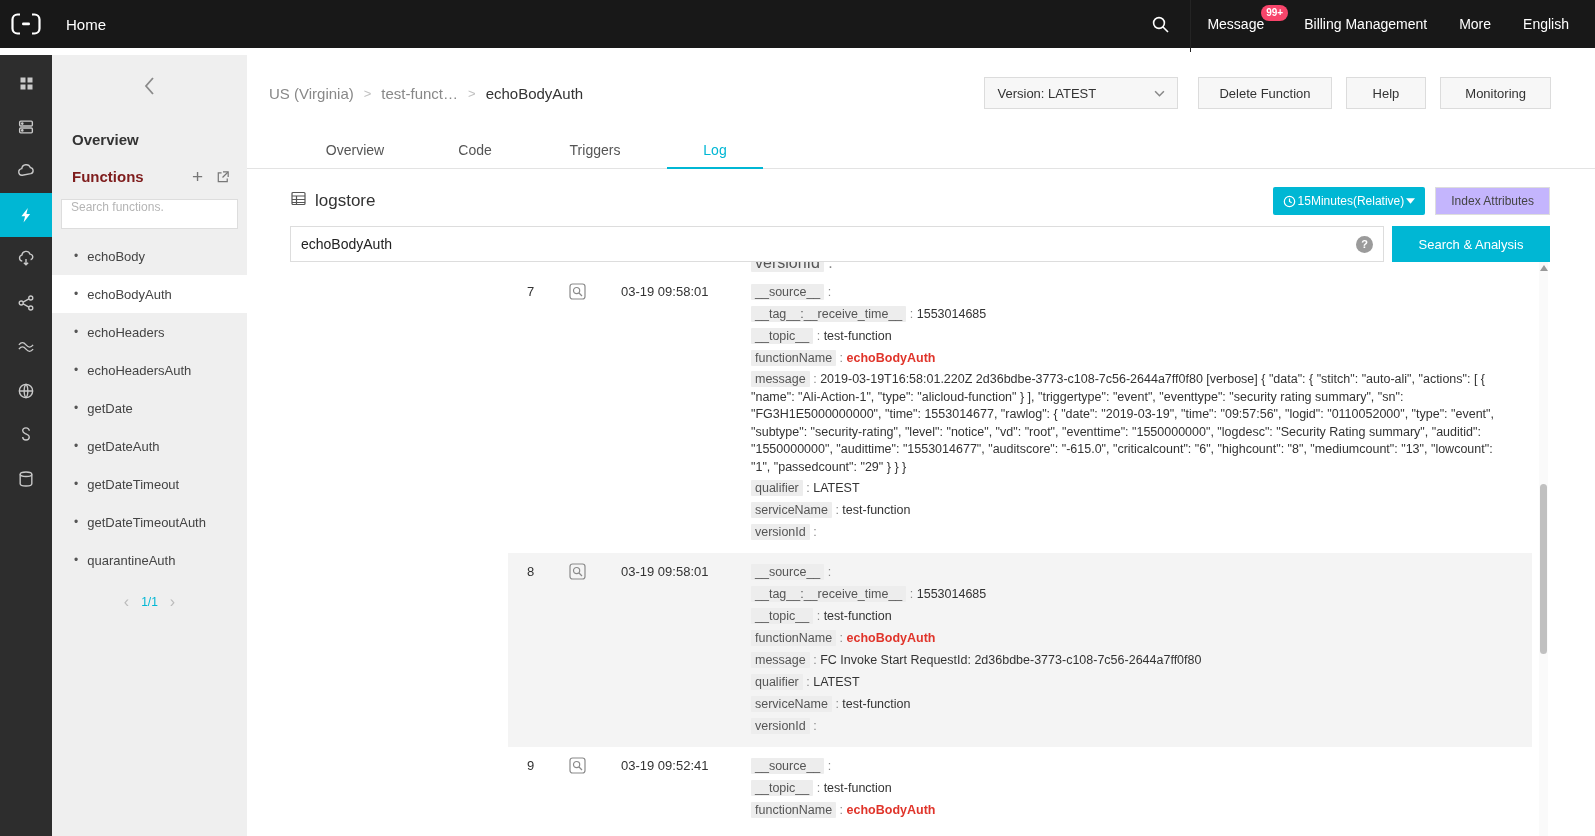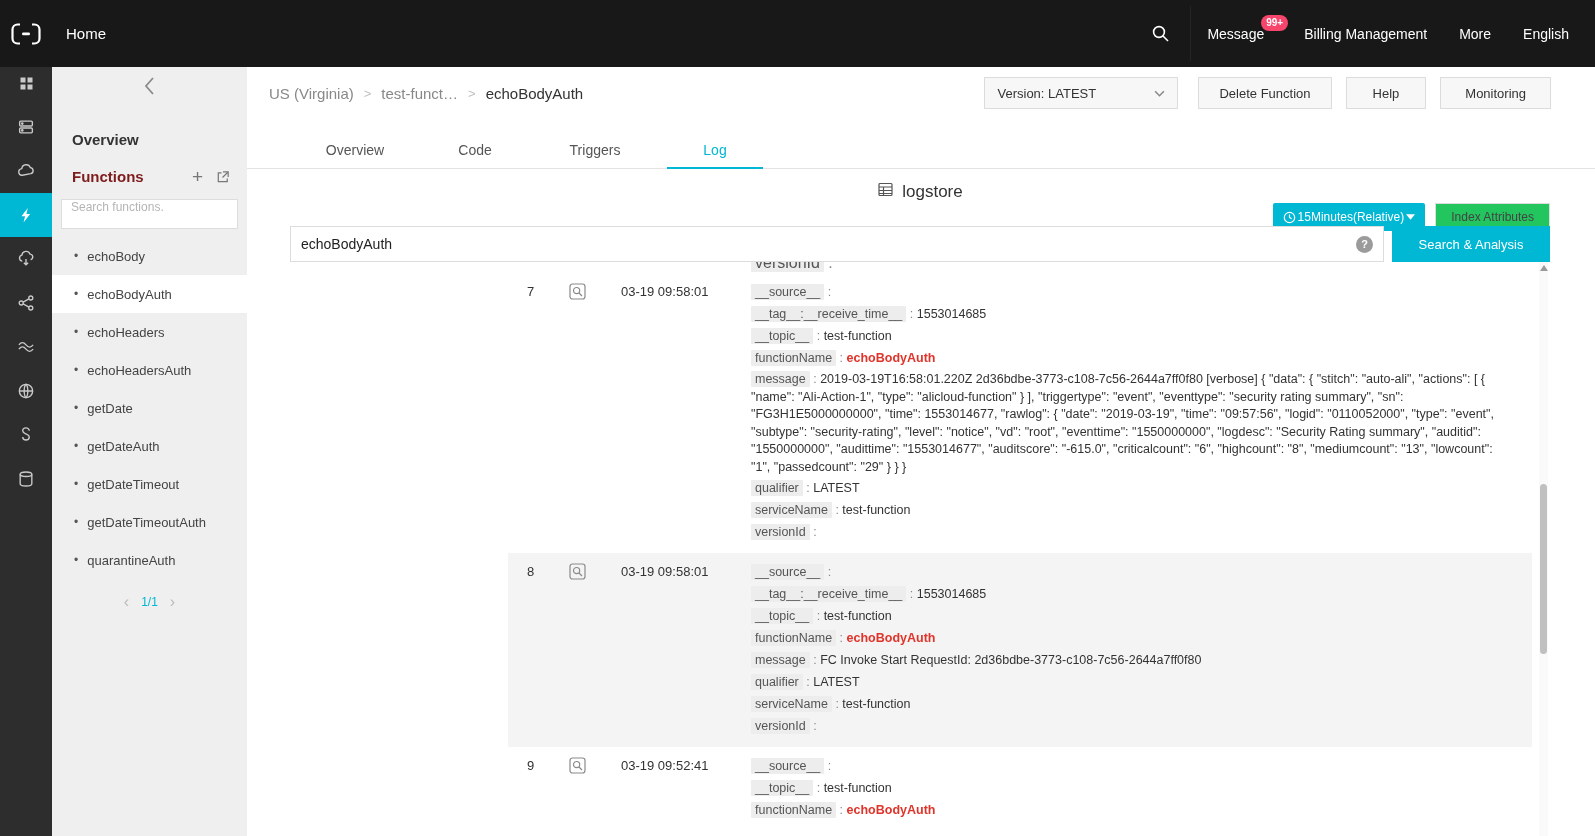--- a/index.html
+++ b/index.html
@@ -1,20 +1,20 @@
 <!DOCTYPE html>
 <html style="--accent: #00b7d4; --badge: #f8456b; --log-red: #e0342a;"><head>
 <meta charset="utf-8">
 <style>
   * { box-sizing: border-box; margin: 0; padding: 0; }
   html,body { width:1595px; height:836px; overflow:hidden; }
   body { font-family:"Liberation Sans",sans-serif; background:#fff; position:relative; }
 
   
-  .topbar { position:absolute; top:0; left:0; width:100%; height:67px; background:#181818; display:flex; align-items:center; z-index:30; }
+  .topbar { position:absolute; top:0; left:0; width:100%; height:48px; background:#181818; display:flex; align-items:center; z-index:30; }
   .logo-box { width:52px; height:55px; display:flex; align-items:center; justify-content:center; cursor:pointer; }
   .home { color:#fff; font-size:15px; margin-left:14px; cursor:pointer; }
   .topbar-right { margin-left:auto; display:flex; align-items:center; height:100%; }
   .tb-search { width:60px; height:100%; display:flex; align-items:center; justify-content:center; cursor:pointer; }
   .tb-sep { width:1px; height:55px; background:#242424; }
   .tb-item { color:#fff; font-size:14px; margin:0 16px; position:relative; cursor:pointer; white-space:nowrap; }
   .tb-item.message { margin-right:24px; }
   .badge { position:absolute; top:-11px; right:-24px; background:var(--badge); color:#fff; font-size:10px; font-weight:bold; line-height:10px; padding:3px 5px; border-radius:9px; }
   .tb-item.english { margin-right:26px; }
 
@@ -52,25 +52,25 @@
   .btn { height:32px; background:#f7f7f7; border:1px solid #dcdcdc; font-size:13px; color:#333; display:flex; align-items:center; justify-content:center; padding:0 20px; cursor:pointer; font-family:inherit; }
   .version-btn { min-width:194px; justify-content:space-between; padding:0 12px; margin-right:6px; }
 
   .tabs-row { height:38px; border-bottom:1px solid #e3e3e3; display:flex; padding-left:48px; }
   .tab { width:120px; display:flex; align-items:center; justify-content:center; font-size:14px; color:#555; cursor:pointer; position:relative; }
   .tab.active { color:var(--accent); }
   .tab.active::after { content:""; position:absolute; bottom:-1px; left:12px; right:12px; height:2px; background:var(--accent); }
 
   
   .log-panel { position:absolute; left:43px; right:45px; top:114px; bottom:0; }
-  .log-head { margin-top:12px; height:40px; display:flex; align-items:center;flex-direction:column; }
+  .log-head { margin-top:12px; height:40px; display:flex; align-items:center; }
   .log-title { font-size:17px; color:#333; display:flex; align-items:center; gap:8px; }
   .head-actions { margin-left:auto; display:flex; gap:10px; align-items:center; }
   .time-btn { height:28px; background:var(--accent); color:#fff; font-size:12px; display:flex; align-items:center; gap:2px; padding:0 10px; border-radius:2px; cursor:pointer; border:0; font-family:inherit; }
-  .index-btn { height:28px; background:#22c55e; border:1px solid #ddd; color:#444; font-size:12px; display:flex; align-items:center; padding:0 15px; cursor:pointer; font-family:inherit; }
+  .index-btn { height:28px; background:#c4b5fd; border:1px solid #ddd; color:#444; font-size:12px; display:flex; align-items:center; padding:0 15px; cursor:pointer; font-family:inherit; }
   .search-row { display:flex; margin-top:5px; height:36px; }
   .query-box { flex:1; border:1px solid #ddd; display:flex; align-items:center; padding:0 10px; background:#fff; }
   .query-box input { flex:1; border:0; outline:0; font-size:14px; color:#222; font-family:inherit; }
   .help-circle { width:17px; height:17px; border-radius:50%; background:#9b9b9b; color:#fff; font-size:11px; display:flex; align-items:center; justify-content:center; font-weight:bold; cursor:pointer; flex:none; }
   .search-btn { width:158px; margin-left:8px; background:var(--accent); color:#fff; font-size:13px; border:0; cursor:pointer; font-family:inherit; }
 
   .log-list { position:absolute; top:93px; left:0; right:0; bottom:0; overflow:hidden; padding-left:218px; }
   .clip-line { height:11px; overflow:hidden; margin-left:243px; }
   .clip-line .log-line { margin-top:-10px; }
   .log-row { display:flex; padding:9px 20px 9px 0; margin-right:18px; }

